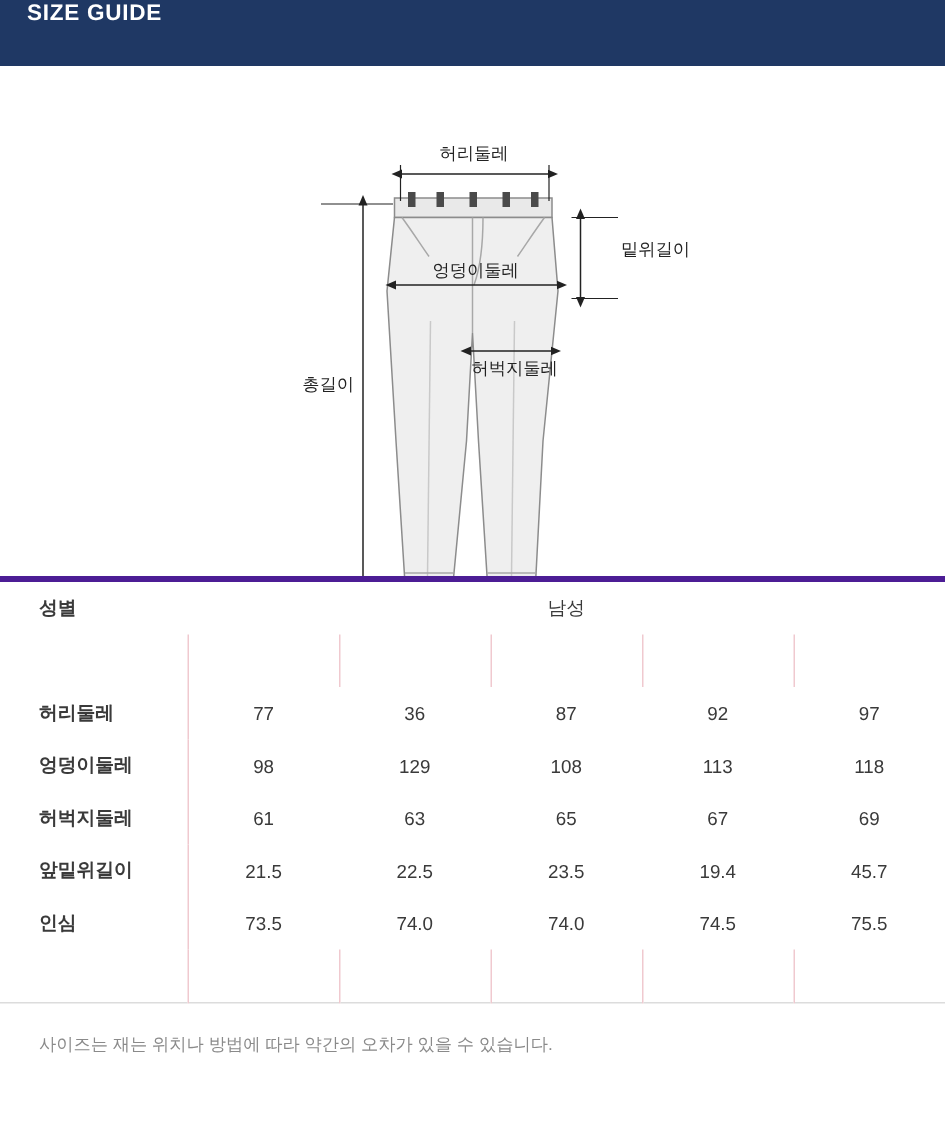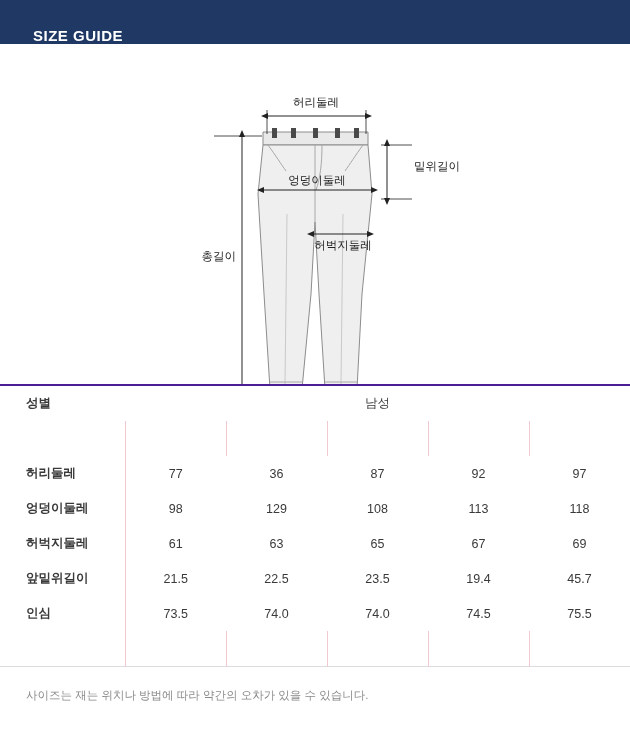--- a/index.html
+++ b/index.html
@@ -14,40 +14,40 @@
     width: 630px; height: 756px;
     overflow: hidden;
   }
 
   
   .header {
     height: 44px;
     background: #1f3864;
     color: #ffffff;
     display: flex;
-    align-items: flex-end;
-    padding-left: 33px;
+    align-items: flex-start;
+    padding-left: 18px;
   }
   .header-title {
     font-size: 15px;
     font-weight: bold;
     letter-spacing: 0.5px;
   }
 
   
   .diagram-wrap {
     height: 340px;
     position: relative;
     background: #ffffff;
   }
   .diagram-wrap svg { display: block; }
 
   
   .table-area {
-    border-top: 2px solid #4c1d95;
+    border-top: 4px solid #4c1d95;
   }
   table.size-table {
     width: 630px;
     border-collapse: collapse;
     table-layout: fixed;
   }
   table.size-table td, table.size-table th {
     border: 0;
     font-size: 12.5px;
     color: #3a3a3a;

